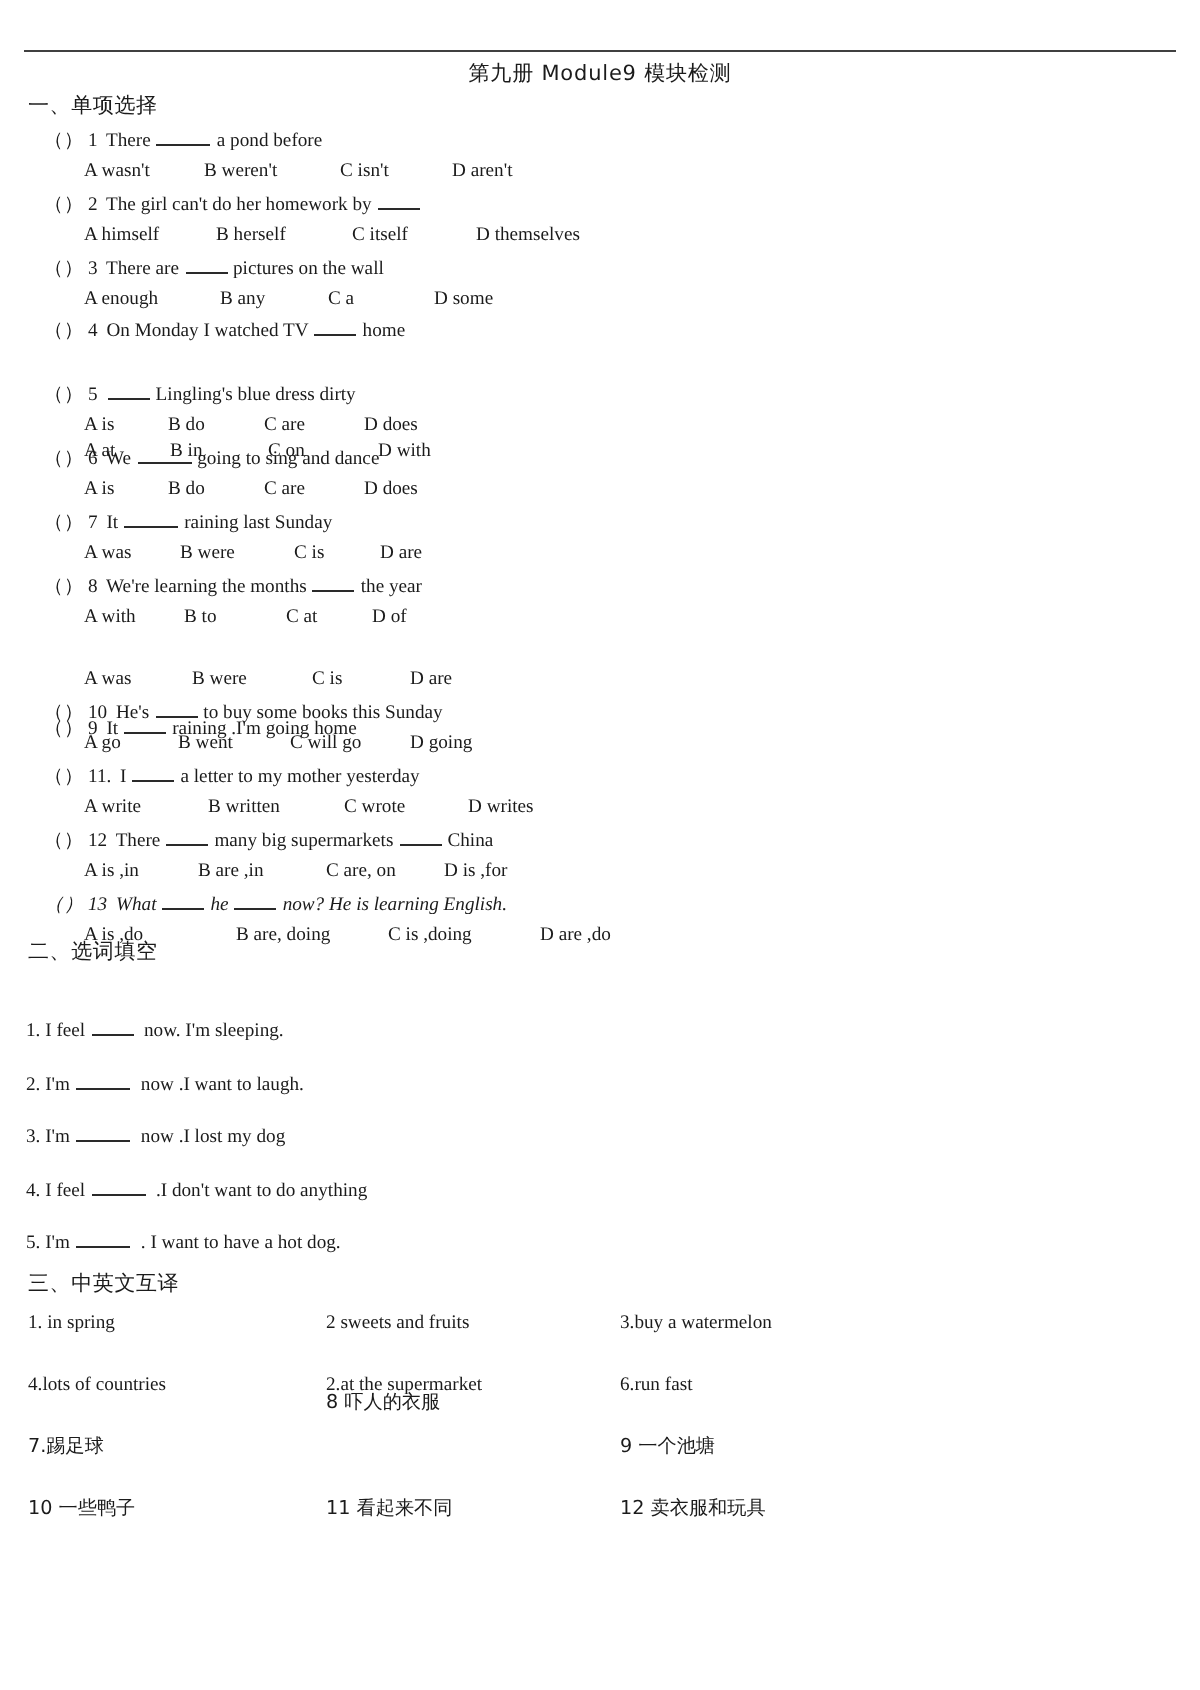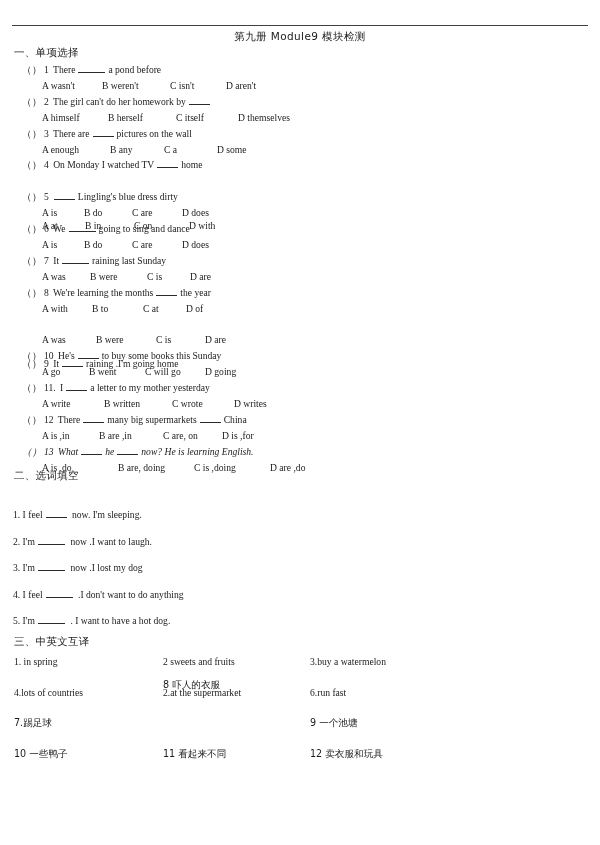--- a/index.html
+++ b/index.html
@@ -213,20 +213,20 @@
   <div class="section-head cjk" id="head-three" style="left:14px; top:635px;">三、中英文互译</div>
 
   <div id="section-three">
       <div class="tr-item" style="left: 14px; top: 656px;">1.    in spring</div>
       <div class="tr-item" style="left: 163px; top: 656px;">2 sweets and fruits</div>
       <div class="tr-item" style="left: 310px; top: 656px;">3.buy a watermelon</div>
       <div class="tr-item" style="left: 14px; top: 686.5px;">4.lots of countries</div>
       <div class="tr-item" style="left: 163px; top: 686.5px;">2.at the supermarket</div>
       <div class="tr-item" style="left: 310px; top: 686.5px;">6.run fast</div>
       <div class="tr-item cjk" style="left: 14px; top: 717px;">7.踢足球</div>
-      <div class="tr-item cjk" style="left: 163px; top: 679px;">8  吓人的衣服</div>
+      <div class="tr-item cjk" style="left: 163px; top: 695px;">8  吓人的衣服</div>
       <div class="tr-item cjk" style="left: 310px; top: 717px;">9 一个池塘</div>
       <div class="tr-item cjk" style="left: 14px; top: 747.5px;">10 一些鸭子</div>
       <div class="tr-item cjk" style="left: 163px; top: 747.5px;">11 看起来不同</div>
       <div class="tr-item cjk" style="left: 310px; top: 747.5px;">12  卖衣服和玩具</div>
     </div>
 
 </div>
 
 </body></html>

